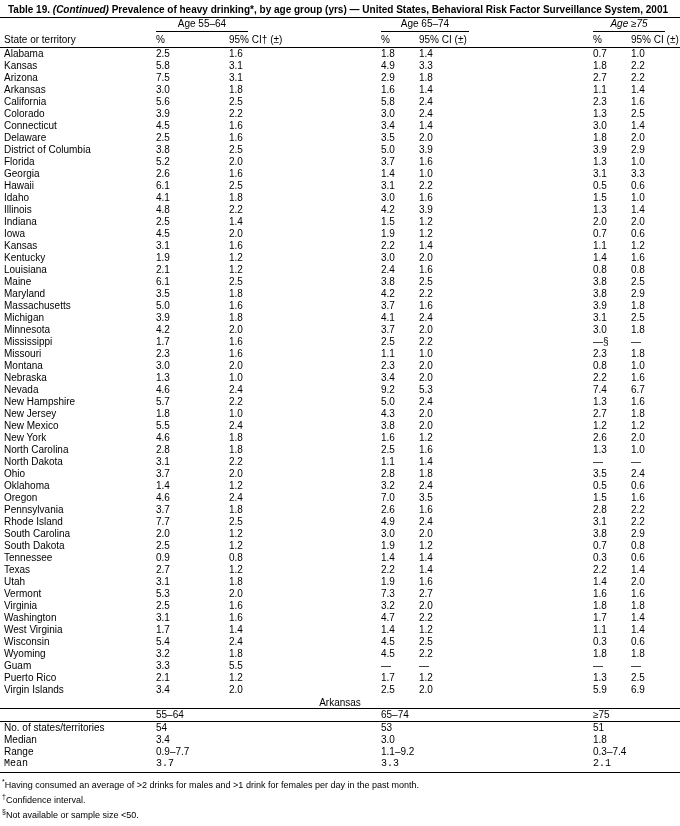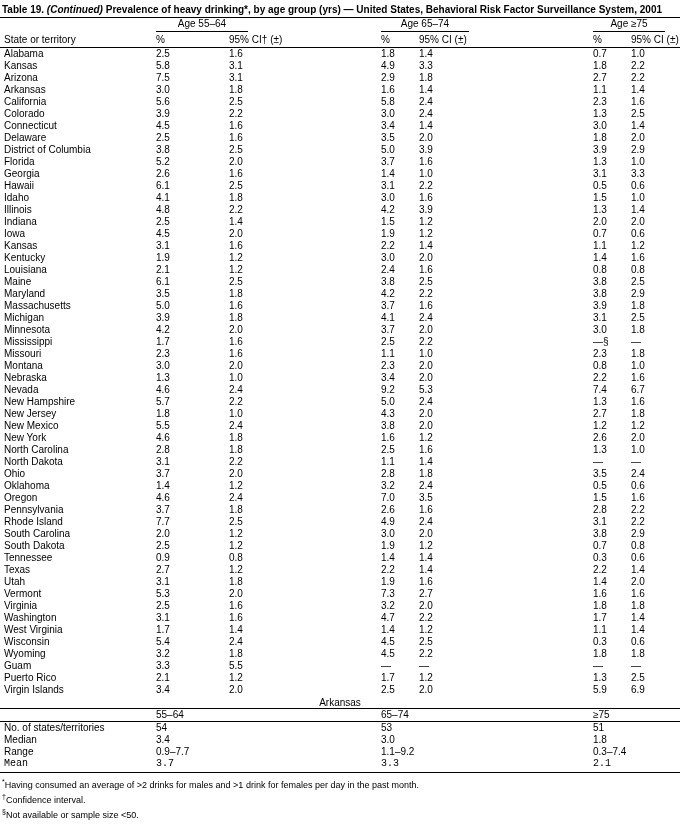--- a/index.html
+++ b/index.html
@@ -8,42 +8,42 @@
     width: 680px; height: 826px;
     font-family: "Liberation Sans", sans-serif;
     font-size: 10px; color: #000;
   }
   .page { width: 680px; }
 
   .title {
     font-weight: bold;
     padding: 4px 6px 2px 2px;
     border-bottom: 1px solid #000;
-    white-space: nowrap; overflow: hidden;
+    white-space: nowrap; overflow: hidden; text-align: center;
   }
   .title .continued { font-style: italic; }
 
   table { border-collapse: collapse; table-layout: fixed; width: 680px; }
   td {
     padding: 0 0 0 4px;
     height: 12px; line-height: 12px;
     white-space: nowrap; overflow: hidden;
     vertical-align: bottom;
     font-size: 10px;
   }
 
   .grp-row td { height: 14px; }
   .grp-underline {
     border-bottom: 1px solid #000;
     text-align: center;
     padding-bottom: 1px;
   }
   .g1w { width: 92px; }
   .g2w { width: 88px; }
-  .g3w { width: 72px; }
+  .g3w { width: 72px; font-style: italic; }
 
   .sub-row td { border-bottom: 1px solid #000; height: 15px; padding-bottom: 1px; }
 
   .summary-title {
     text-align: center;
     height: 13px; line-height: 13px;
     border-bottom: 1px solid #000;
   }
   .sum-head td { border-bottom: 1px solid #000; height: 13px; }
   .summary-table tbody tr:last-child td { border-bottom: 1px solid #000; padding-bottom: 2px; font-family: Liberation Mono, monospace; }

